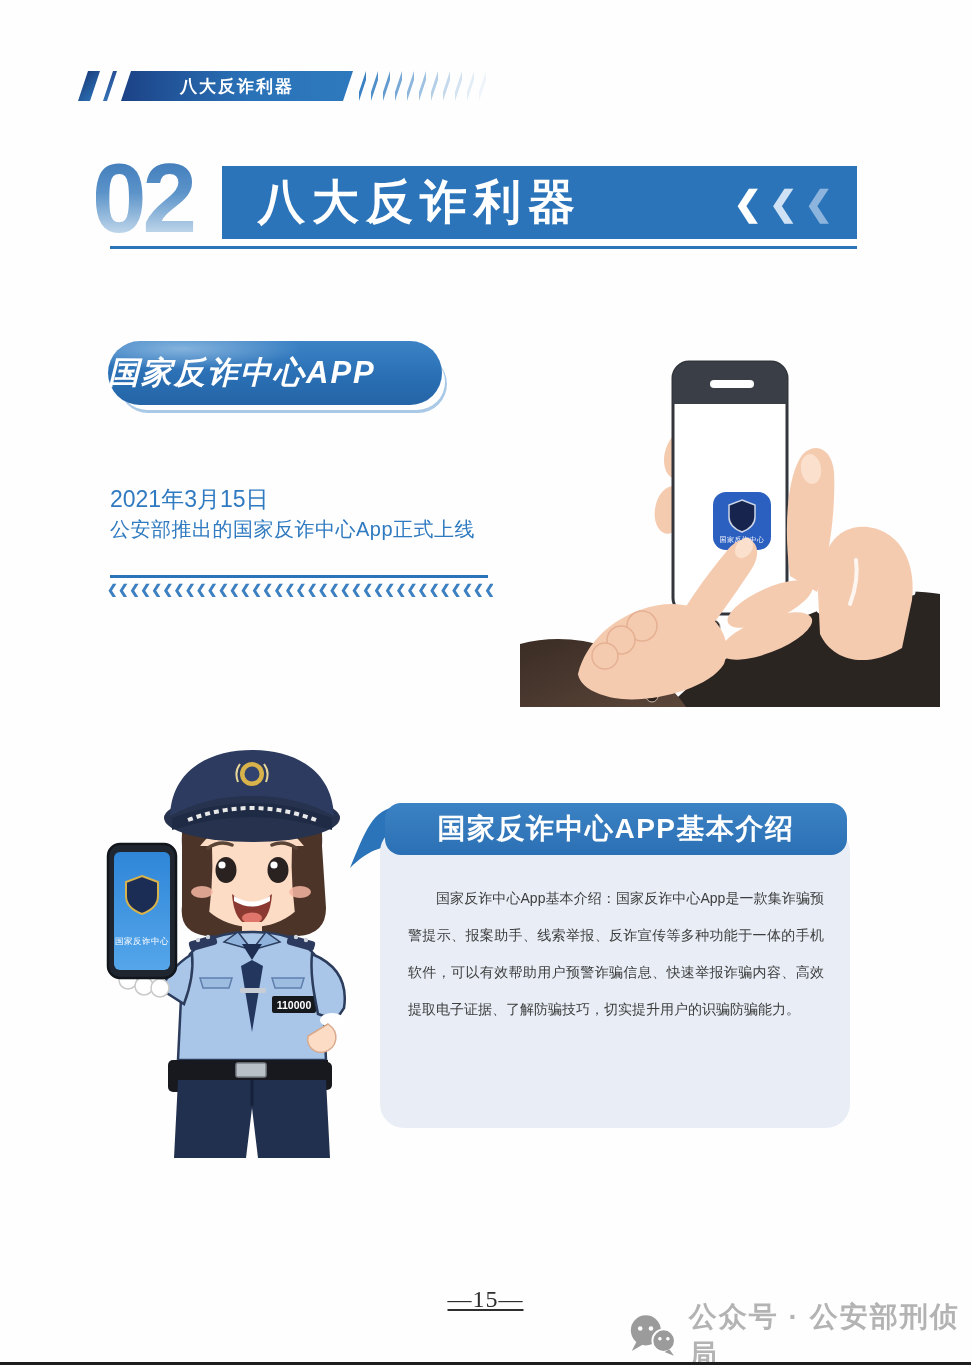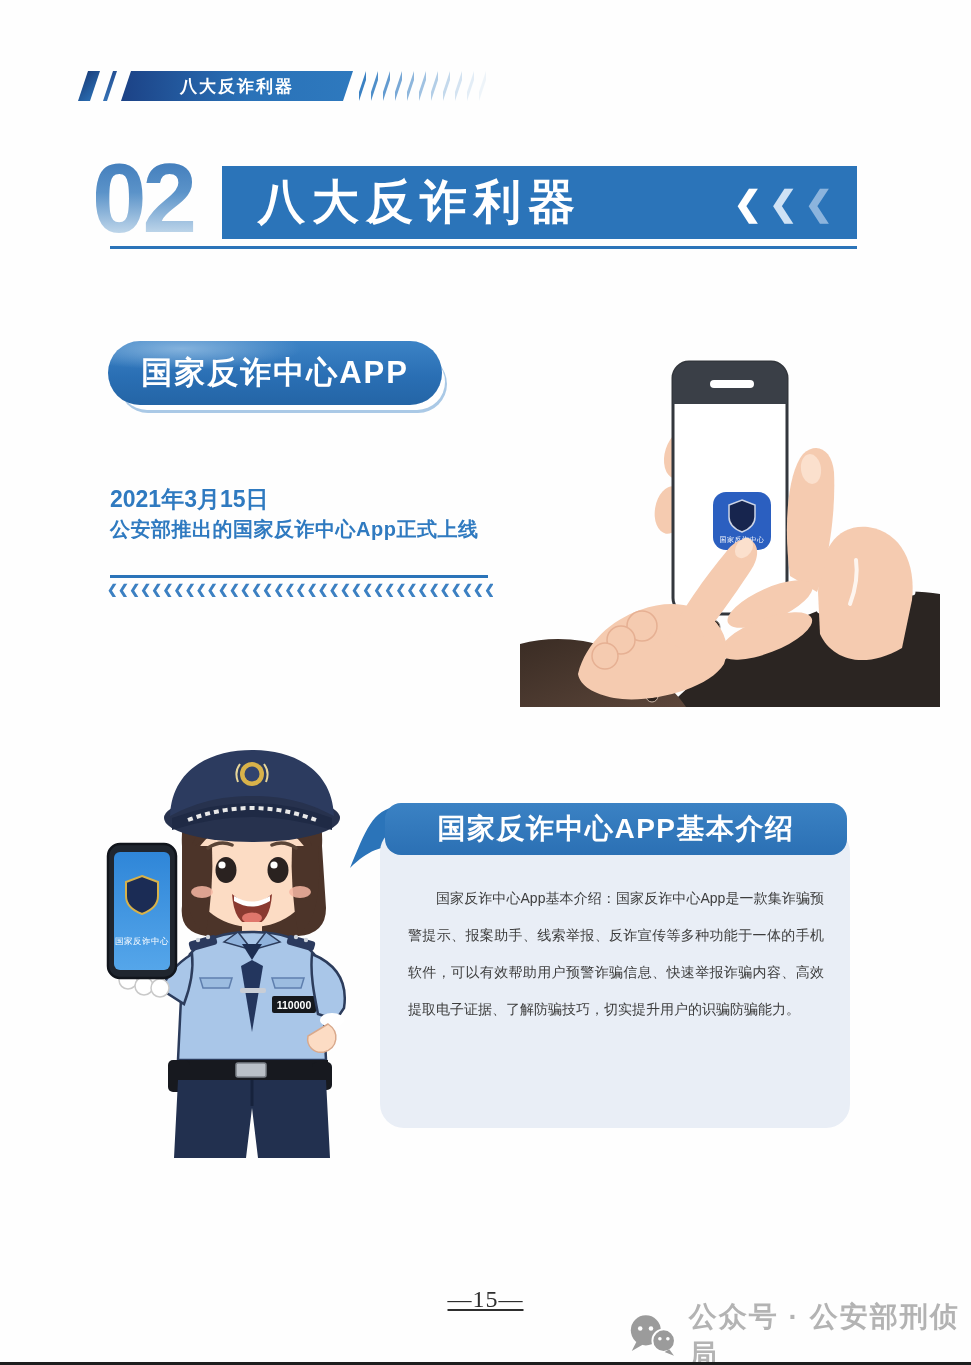--- a/index.html
+++ b/index.html
@@ -42,27 +42,28 @@
   .sec-banner .chevs b:nth-child(2){ color:#cfe2f5; }
   .sec-banner .chevs b:nth-child(3){ color:#9dc0e4; opacity:.85; }
   .sec-underline { left:110px; top:246px; width:747px; height:3px; background:#2b74b9; }
 
   
   .pill {
     left:108px; top:341px; width:334px; height:64px; border-radius:34px;
     background:
       radial-gradient(ellipse 60% 55% at 22% 12%, rgba(140,184,224,.9) 0%, rgba(140,184,224,0) 60%),
       linear-gradient(180deg,#3c83c6 0%,#2a6fb4 55%,#2465a6 100%);
-    display:flex; align-items:center; justify-content:center;
+    display:flex; align-items:center; justify-content:flex-start;
     box-shadow: 7px 9px 0 -4px #ffffff, 8px 11px 0 -3px #aac9e6;
+    font-style: italic;
   }
   .pill span { color:#fff; font-size:31px; font-weight:700; letter-spacing:2px; }
 
   
-  .dateblock { left:110px; top:484px; color:#2f7ac0; font-weight:700; }
+  .dateblock { left:110px; top:484px; color:#2f7ac0; font-weight:400; }
   .dateblock .l1 { font-size:23px; line-height:30px; }
   .dateblock .l2 { font-size:20px; line-height:30px; letter-spacing:.5px; }
   .divider { left:110px; top:575px; width:378px; height:3px; background:#2b74b9; }
   .chevrow { left:107px; top:582px; width:386px; overflow:hidden; white-space:nowrap;
     color:#3c80c2; font-size:13px; font-weight:700; letter-spacing:.2px; }
 
   
   .hands-illo { left:520px; top:342px; }
   .officer-illo { left:92px; top:726px; }
 

